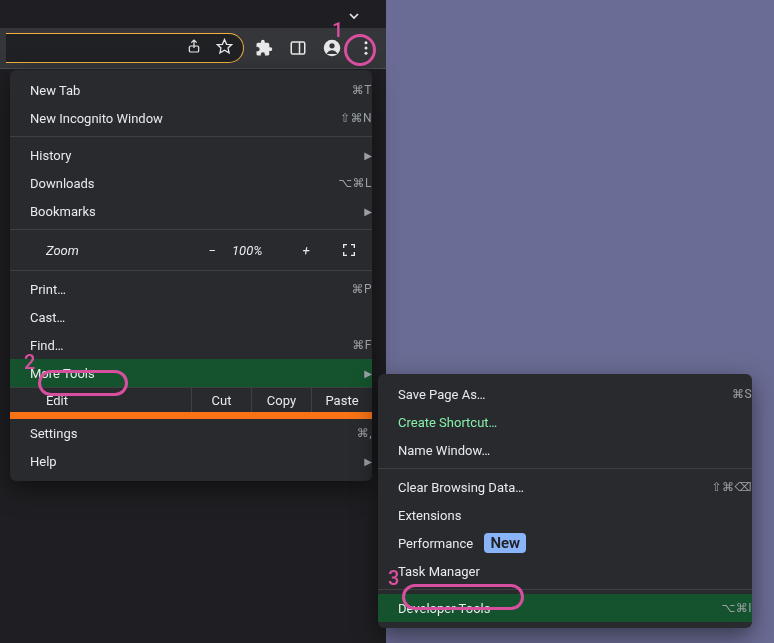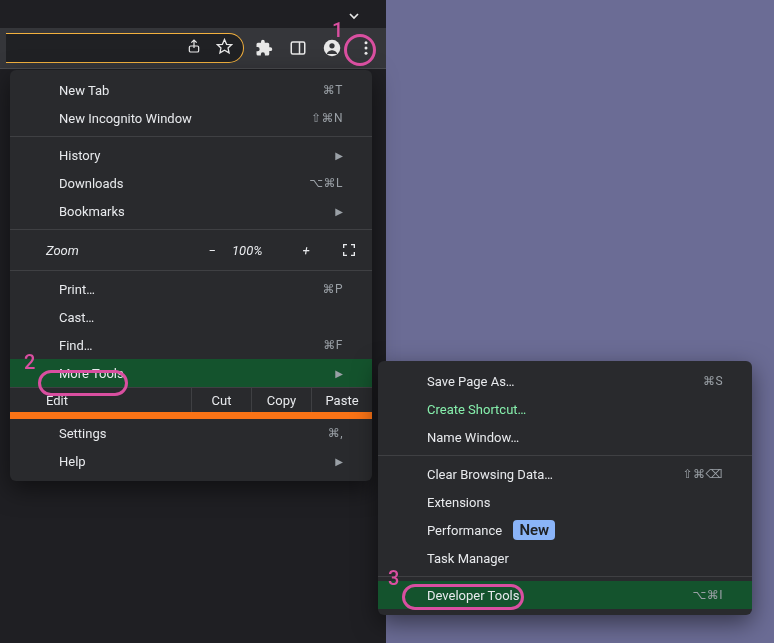--- a/index.html
+++ b/index.html
@@ -76,28 +76,28 @@
     color: #e8eaed;
     font-size: 13px;
   }
   .menu-main {
     left: 10px;
     top: 70px;
     width: 362px;
   }
   .menu-sub {
     left: 378px;
-    top: 361px;
+    top: 374px;
     width: 374px;
   }
   .menu-item {
     height: 28px;
     display: flex;
     align-items: center;
-    padding: 0 29px;
+    padding: 0 0;
     justify-content: space-between;
     cursor: default;
   }
   .menu-item.hover { background: #14532d; }
   .menu-item.disabled { color: #86efac; }
   .menu-item .label { flex: 1; padding-left: 20px; }
   .menu-item .shortcut { color: #9aa0a6; font-size: 12px; letter-spacing: 0.5px; }
   .menu-item .arrow { color: #9aa0a6; font-size: 10px; }
   .menu-sep { height: 1px; background: #3f4043; margin: 4px 0; }
   .zoom-row {

